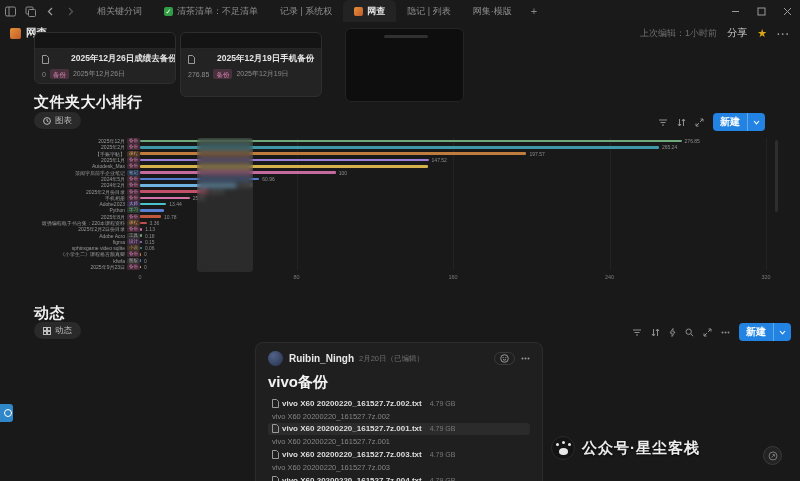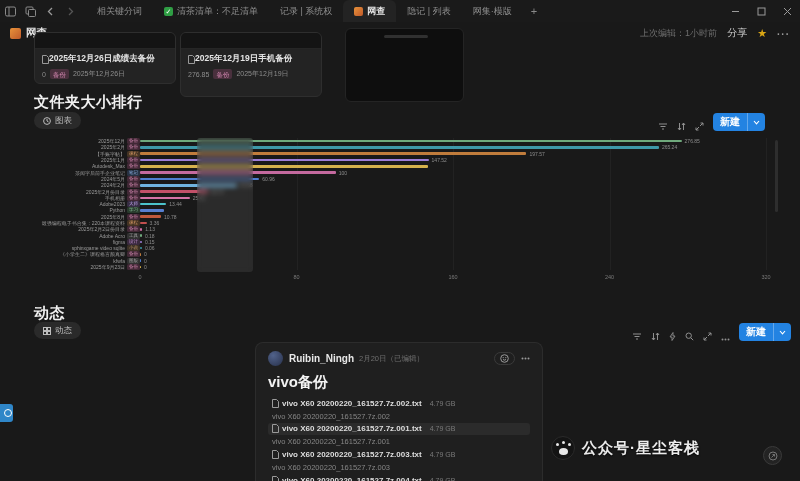--- a/index.html
+++ b/index.html
@@ -32,21 +32,21 @@
   .crumb { display:flex; align-items:center; gap:5px; font-size:10.5px; color:#e3e3e3; font-weight:bold; }
   .topbar2-right { margin-left:auto; display:flex; align-items:flex-end; gap:10px; }
   .last-edited { font-size:9px; color:#6e6e6e; }
   .share { font-size:10px; color:#d2d2d2; }
   .star { color:#d9a514; font-size:11px; }
   .dots { color:#9a9a9a; letter-spacing:1px; font-size:10px; font-weight:bold; }
 
   
   .card { position:absolute; background:#232323; border:1px solid #2e2e2e; border-radius:6px; overflow:hidden; }
   .card-img { height:16px; background:#141414; border-bottom:1px solid #262626; }
-  .card-title { display:flex; align-items:center; gap:0; padding:4px 7px 2px;
+  .card-title { display:flex; align-items:center; gap:22px; padding:4px 7px 2px;
     font-size:8.5px; font-weight:bold; color:#e5e5e5; white-space:nowrap; }
   .card-meta { display:flex; align-items:center; gap:4px; padding:2px 7px 5px; font-size:7px; color:#8d8d8d; }
   .chip { border-radius:2px; padding:0.5px 3px; font-size:6.5px; line-height:9px; }
   .t-pink   { background:rgba(210,95,155,.22); color:#d78ab4; }
   .t-orange { background:rgba(224,146,72,.22); color:#d89a64; }
   .t-blue   { background:rgba(90,140,220,.22); color:#8fb3e8; }
   .t-purple { background:rgba(160,120,220,.22); color:#b79ae0; }
   .t-green  { background:rgba(100,180,120,.22); color:#8cc79d; }
   .t-grey   { background:rgba(160,160,160,.18); color:#a8a8a8; }
   .t-violet { background:rgba(190,110,210,.2); color:#c793d6; }
@@ -55,21 +55,21 @@
 
   .card3 { position:absolute; left:345px; top:28px; width:119px; height:74px;
     background:#0e0e0e; border:1px solid #242424; border-radius:6px; }
   .card3-smudge { position:absolute; left:38px; top:6px; width:44px; height:3px;
     background:rgba(255,255,255,.14); border-radius:2px; filter:blur(.7px); }
 
   
   .sec-title { position:absolute; left:34px; font-size:15px; font-weight:bold; color:#f0f0f0; letter-spacing:.5px; }
   .view-badge { position:absolute; left:34px; display:inline-flex; align-items:center; gap:4px;
     background:#2a2a2a; border-radius:10px; padding:2.5px 9px; font-size:8.5px; color:#bdbdbd; }
-  .controls { position:absolute; display:flex; align-items:flex-end; gap:9px; }
+  .controls { position:absolute; display:flex; align-items:center; gap:9px; }
   .ctl-ic { color:#8f8f8f; display:flex; align-items:center; }
   .new-btn { display:flex; align-items:center; background:#2383e2; border-radius:4px;
     color:#fff; font-size:10px; height:18px; overflow:hidden; }
   .new-btn .lbl { padding:0 7px; font-weight:bold; }
   .new-btn .chev { padding:0 5px; border-left:1px solid rgba(255,255,255,.3); font-size:7px; display:flex; align-items:center; height:100%; }
 
   
   .chart { position:absolute; left:34px; top:138px; width:732px; }
   .chart-rows { position:relative; }
   .c-row { display:flex; align-items:center; height:6.3px; }

